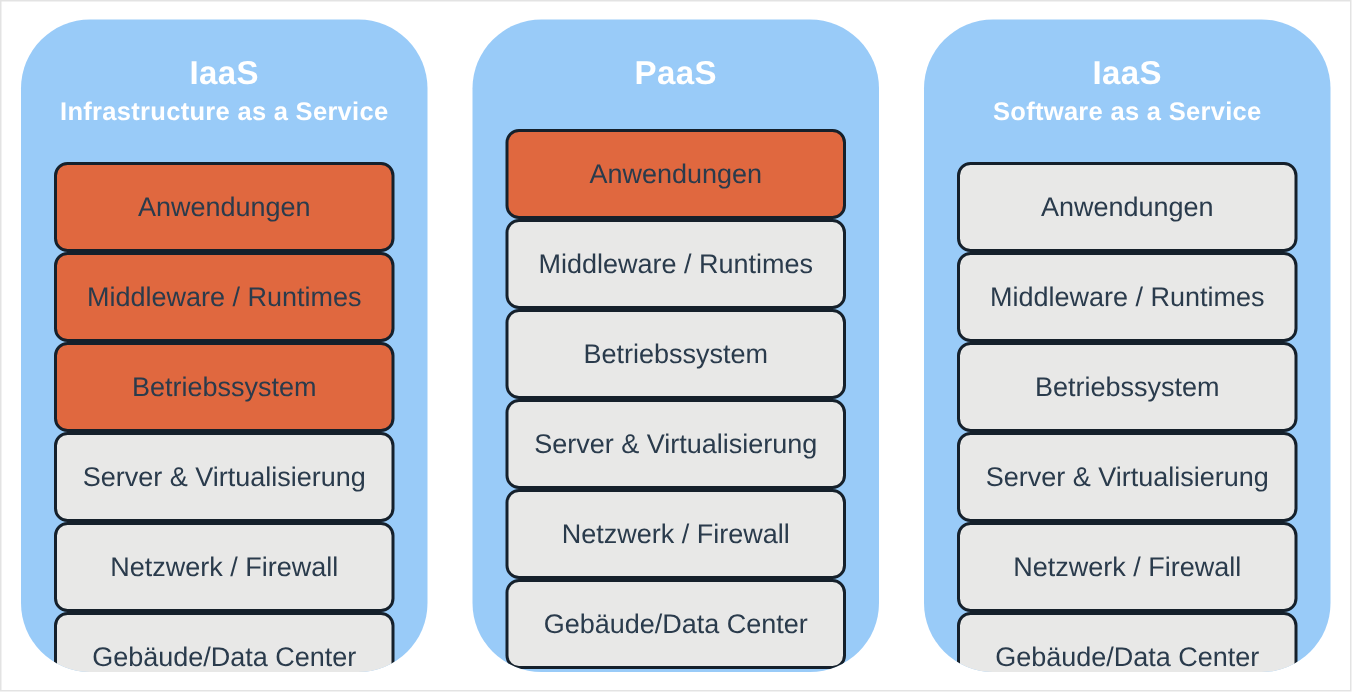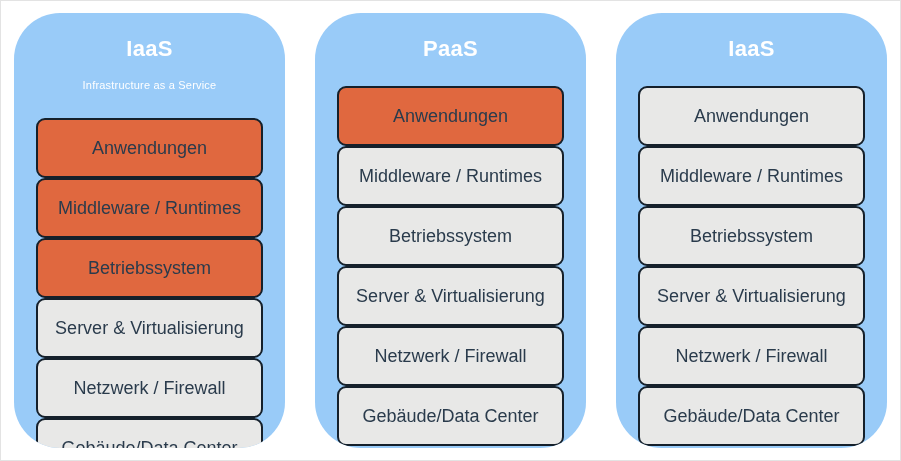--- a/index.html
+++ b/index.html
@@ -38,25 +38,25 @@
     padding-top: 24px;
   }
   .col-title {
     font-size: 22px;
     line-height: 24px;
     font-weight: bold;
     color: var(--header-text);
     letter-spacing: 0.3px;
   }
   .col-subtitle {
-    font-size: 11px;
+    font-size: 17px;
     line-height: 16px;
-    font-weight: normal;
+    font-weight: bold;
     color: var(--header-text);
-    margin-top: 16px;
+    margin-top: 6px;
     letter-spacing: 0.2px;
   }
   .header-divider {
     height: 2px;
     background: var(--divider);
     margin: 5px 12px 0 12px;
     border-radius: 1px;
   }
   .layers {
     padding: 20px 22px 0 22px;
@@ -117,20 +117,21 @@
     <div class="layer">Netzwerk / Firewall</div>
     <div class="layer">Gebäude/Data Center</div>
   </div>
   <div class="footer-divider"></div>
   <div style="height:21px"></div>
 </div>
 
 <div class="column">
   <div class="col-header">
     <div class="col-title">IaaS</div>
+    <div class="col-subtitle">Software as a Service</div>
   </div>
   <div class="header-divider"></div>
   <div class="layers">
     <div class="layer">Anwendungen</div>
     <div class="layer">Middleware / Runtimes</div>
     <div class="layer">Betriebssystem</div>
     <div class="layer">Server &amp; Virtualisierung</div>
     <div class="layer">Netzwerk / Firewall</div>
     <div class="layer">Gebäude/Data Center</div>
   </div>

